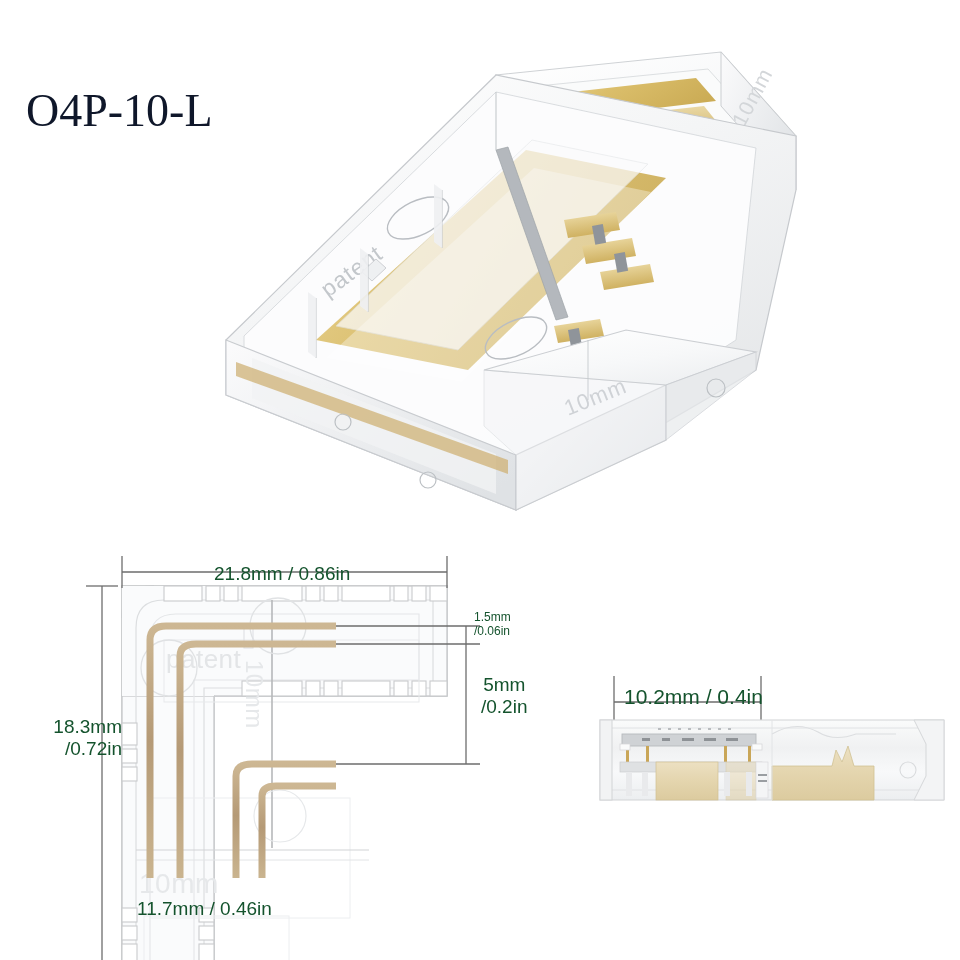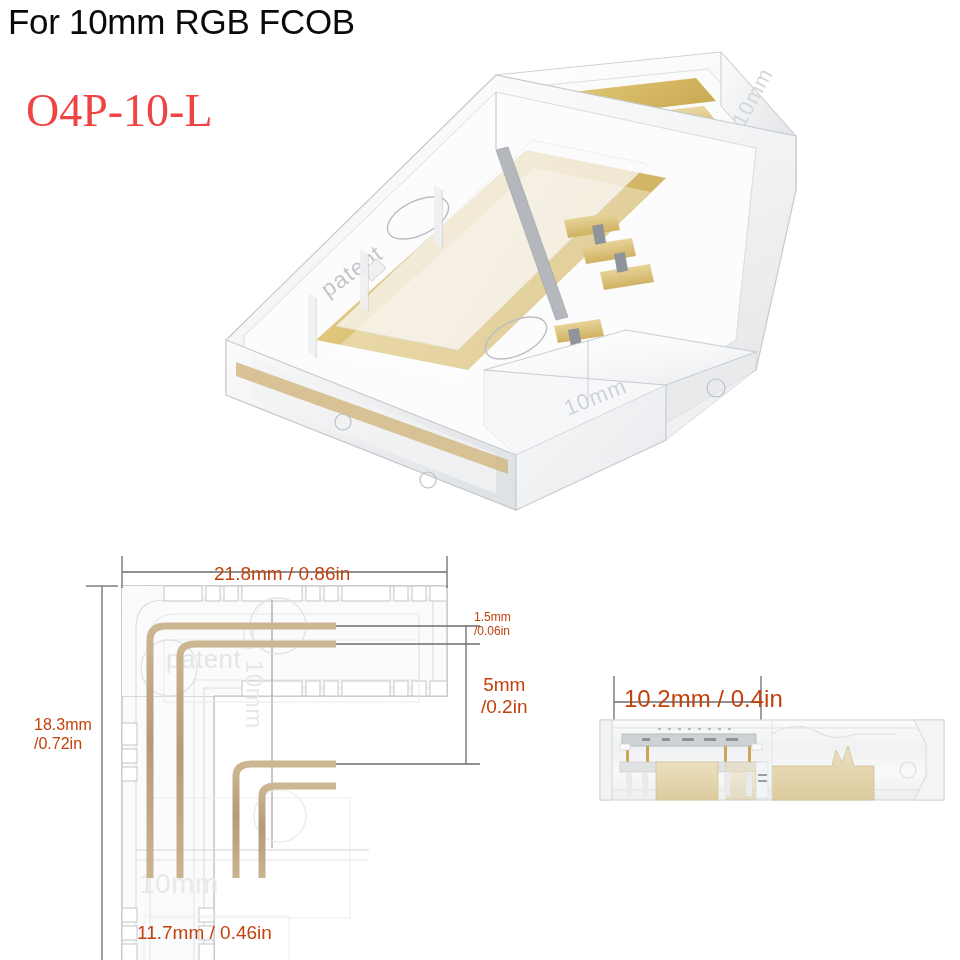--- a/index.html
+++ b/index.html
@@ -18,56 +18,55 @@
   
   #title {
     position: absolute; left: 8px; top: 2px;
     font-family: "Liberation Sans", sans-serif;
     font-size: 35px; font-weight: 400; color: #0a0a0a;
     letter-spacing: -0.3px; white-space: nowrap;
   }
   #model {
     position: absolute; left: 26px; top: 84px;
     font-family: "Liberation Serif", serif;
-    font-size: 46px; font-weight: 400; color: #ef4444;
+    font-size: 46px; font-weight: 400; color: #0f172a;
     letter-spacing: 0px; white-space: nowrap;
   }
 
   
   #photo { position: absolute; left: 196px; top: 40px; width: 610px; height: 500px; }
   #photo svg { display:block; width:100%; height:100%; }
 
   
   .dwg { position: absolute; }
   .dwg svg { display: block; width: 100%; height: 100%; overflow: visible; }
 
   #dwg-top { left: 14px; top: 548px; width: 580px; height: 400px; }
   #dwg-side { left: 596px; top: 658px; width: 352px; height: 170px; }
 
   
   .dimtxt {
     position: absolute;
     font-family: "Liberation Sans", sans-serif;
-    color: #c2410c;
+    color: #14532d;
     white-space: pre;
     line-height: 1.16;
   }
   #d-width   { left: 214px; top: 563px; font-size: 19px; }
-  #d-height  { left: 34px;  top: 716px; font-size: 16px; text-align: left; width: 88px; }
-  #d-depth   { left: 137px; top: 898px; font-size: 19px; margin-top: 24px; }
+  #d-height  { left: 34px;  top: 716px; font-size: 19px; text-align: right; width: 88px; }
+  #d-depth   { left: 137px; top: 898px; font-size: 19px; }
   #d-gap     { left: 474px; top: 611px; font-size: 12px; }
   #d-pitch   { left: 481px; top: 674px; font-size: 19px; text-align: center; }
-  #d-side    { left: 624px; top: 685px; font-size: 24px; }
+  #d-side    { left: 624px; top: 685px; font-size: 21px; }
 </style>
 </head>
 <body>
 
 <div class="stage">
 
-  <div id="title">For 10mm RGB FCOB</div>
   <div id="model">O4P-10-L</div>
 
   <div id="photo">
     <svg viewBox="0 0 610 500" xmlns="http://www.w3.org/2000/svg">
       <defs>
         <linearGradient id="gClear" x1="0" y1="0" x2="0.6" y2="1">
           <stop offset="0%" stop-color="#ffffff"></stop>
           <stop offset="45%" stop-color="#f4f5f6"></stop>
           <stop offset="100%" stop-color="#e4e6e8"></stop>
         </linearGradient>

